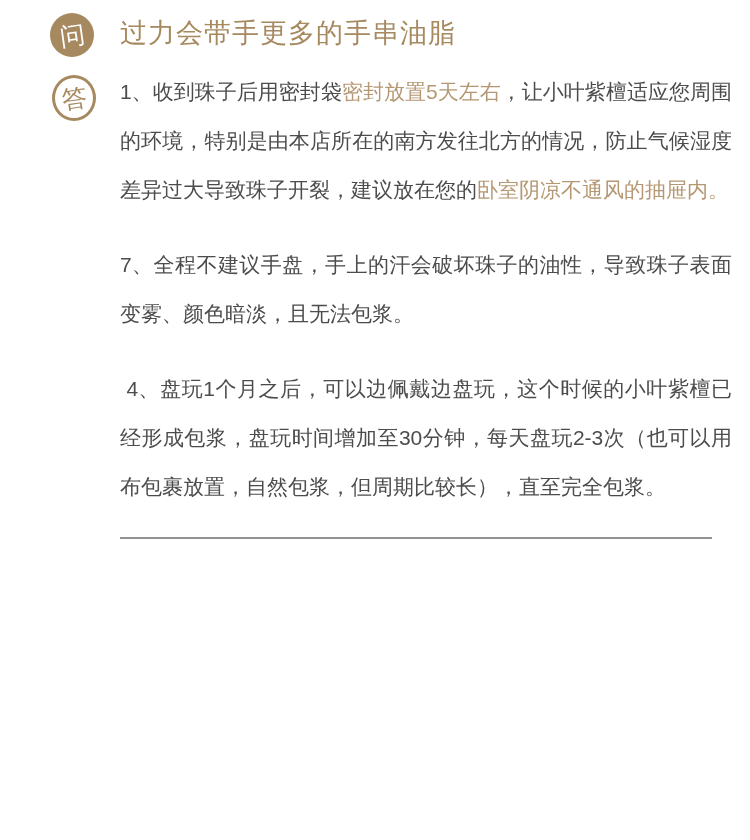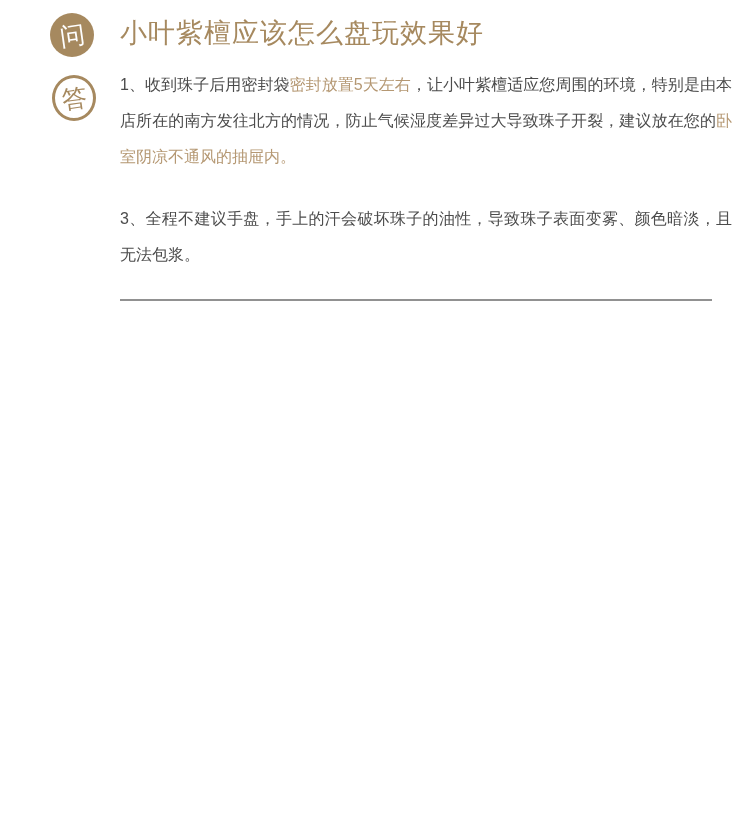--- a/index.html
+++ b/index.html
@@ -61,22 +61,22 @@
     line-height: 32px;
     letter-spacing: 1px;
     margin: 0;
   }
   .paragraphs {
     margin-top: 18px;
   }
   .para {
     margin: 0 0 26px 0;
     color: #4c4c4c;
-    font-size: 16px;
-    line-height: 36px;
+    font-size: 21px;
+    line-height: 49px;
     text-align: justify;
     white-space: pre-wrap;
     word-break: break-all;
   }
   .para .hl {
     color: #b59873;
   }
   .divider {
     margin: 8px 0 0 120px;
     width: 592px;
@@ -91,22 +91,23 @@
 
   <div class="badge badge-q">
     <span>问</span>
   </div>
 
   <div class="badge badge-a">
     <span>答</span>
   </div>
 
   <div class="content">
-    <h1 class="title">小叶紫檀应该怎么盘玩效果好</h1>
+    <h1 class="title">过力会带手更多的手串油脂</h1>
     <div class="paragraphs">
         <p class="para"><span>1、收到珠子后用密封袋</span><span class="hl">密封放置5天左右</span><span>，让小叶紫檀适应您周围的环境，特别是由本店所在的南方发往北方的情况，防止气候湿度差异过大导致珠子开裂，建议放在您的</span><span class="hl">卧室阴凉不通风的抽屉内。</span></p>
-        <p class="para"><span>3、全程不建议手盘，手上的汗会破坏珠子的油性，导致珠子表面变雾、颜色暗淡，且无法包浆。</span></p>
+        <p class="para"><span>7、全程不建议手盘，手上的汗会破坏珠子的油性，导致珠子表面变雾、颜色暗淡，且无法包浆。</span></p>
+        <p class="para"><span> 4、盘玩1个月之后，可以边佩戴边盘玩，这个时候的小叶紫檀已经形成包浆，盘玩时间增加至30分钟，每天盘玩2-3次（也可以用布包裹放置，自然包浆，但周期比较长），直至完全包浆。</span></p>
       </div>
   </div>
 
   <div class="divider"></div>
 
 </div>
 
 </body></html>

